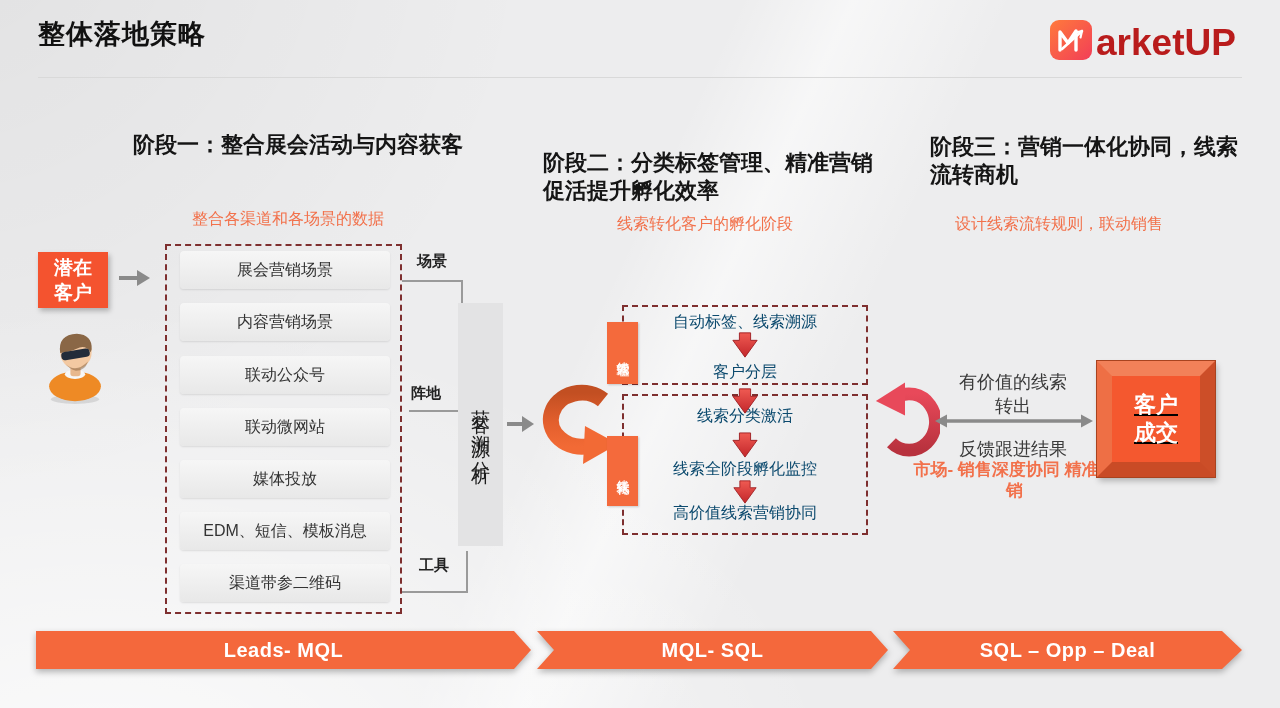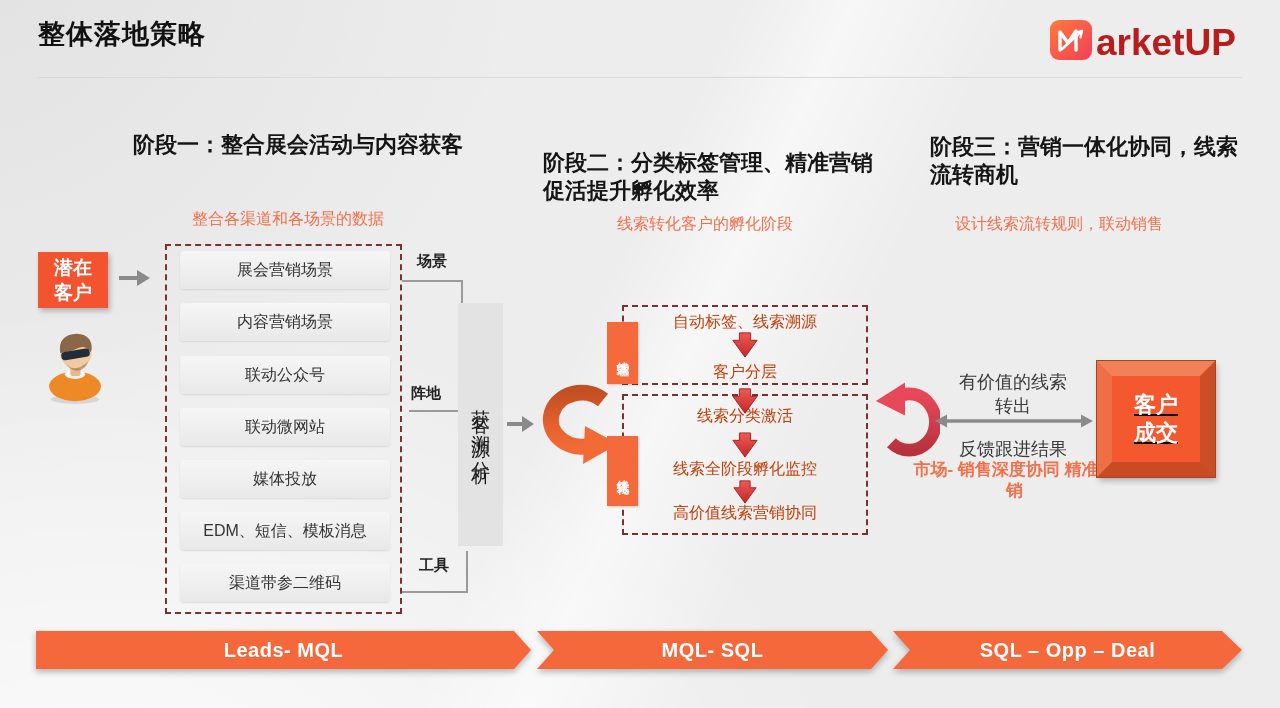--- a/index.html
+++ b/index.html
@@ -34,21 +34,21 @@
   .bracket-br { left:402px; top:551px; width:66px; height:42px; border-bottom:2px solid #9A9A9A; border-right:2px solid #9A9A9A; }
 
   .pipe-col { left:458px; top:303px; width:45px; height:243px; background:#E3E3E4; display:flex; flex-direction:column;
     align-items:center; justify-content:center; gap:16px; }
   .pipe-col span { writing-mode:vertical-rl; text-orientation:upright; font-size:19px; color:#1c1c1c; letter-spacing:5px; }
 
   .v-tab { width:31px; background:#F46A3C; color:#fff; display:flex; align-items:center; justify-content:center; z-index:3;
     box-shadow:1px 1px 2px rgba(0,0,0,0.18); }
   .v-tab span { writing-mode:vertical-rl; text-orientation:upright; font-size:13px; letter-spacing:1px; }
 
-  .mid-step { left:622px; width:246px; text-align:center; font-size:16px; color:#c2410c; }
+  .mid-step { left:622px; width:246px; text-align:center; font-size:16px; color:#0c4a6e; }
 
   .handoff-line { font-size:18px; color:#3A3A3A; line-height:24px; text-align:center; }
   .highlight-text { left:912px; top:459px; width:205px; text-align:center; font-size:17px; font-weight:800;
     color:#F2714B; line-height:21px; }
 
   .deal-frame-outer { left:1097px; top:361px; width:118px; height:116px; outline:1px solid #A8431F;
     border-style:solid; border-width:15px;
     border-top-color:#F28159; border-left-color:#EE6F45; border-right-color:#CC4E28; border-bottom-color:#C94B26;
     background:#F4582F; display:flex; align-items:center; justify-content:center; box-shadow:2px 4px 6px rgba(0,0,0,0.25);text-decoration:underline; }
   .deal-frame-outer span { display:inline-block; width:50px; color:#fff; font-size:22px; font-weight:800; line-height:28px; text-align:center; }

